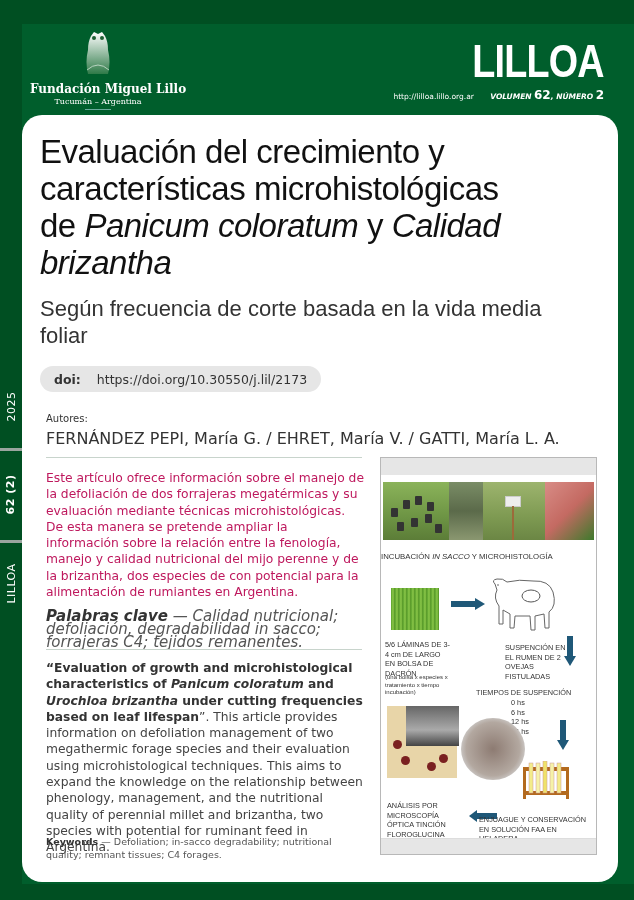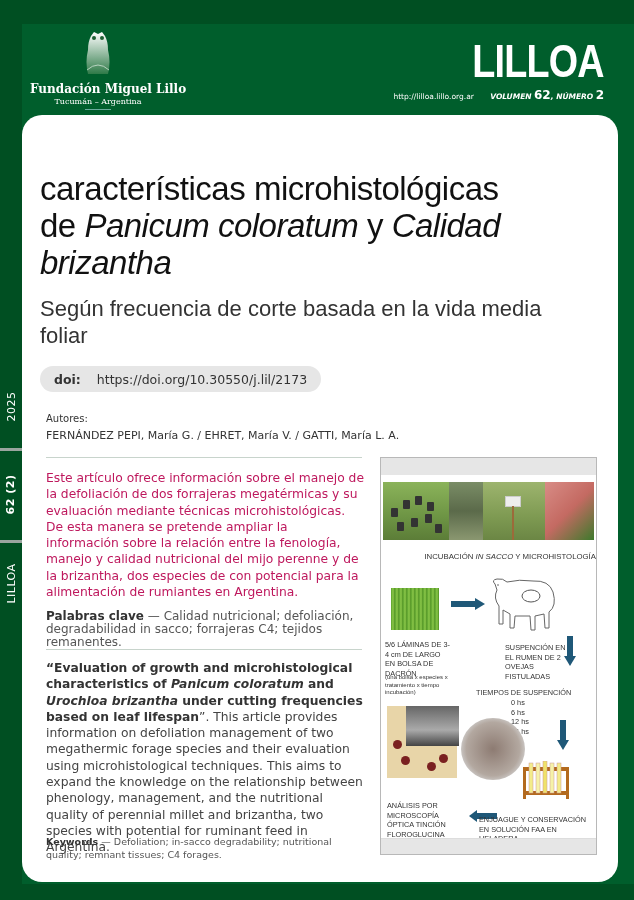--- a/index.html
+++ b/index.html
@@ -29,43 +29,43 @@
   .journal-meta .vol { font-style: italic; font-weight: bold; }
   .journal-meta .num { font-style: normal; font-size: 12px; font-weight: bold; }
 
   .card { position: absolute; left: 22px; top: 115px; width: 596px; height: 767px; background: #fff; border-radius: 20px; }
   .title { position: absolute; left: 18px; top: 18px; width: 560px; font-family: "Liberation Sans", sans-serif; font-size: 33px; line-height: 37px; color: #111; letter-spacing: -0.5px; }
   .title i { font-style: italic; }
   .subtitle { position: absolute; left: 18px; top: 180px; width: 540px; font-family: "Liberation Sans", sans-serif; font-size: 22px; line-height: 27px; color: #333; }
   .doi { position: absolute; left: 18px; top: 251px; height: 26px; padding: 0 14px; background: #e6e6e6; border-radius: 13px; display: flex; align-items: center; font-size: 12.5px; color: #333; }
   .doi b { margin-right: 16px; }
   .authors-label { position: absolute; left: 24px; top: 298px; font-size: 10px; color: #333; }
-  .authors { position: absolute; left: 24px; top: 314px; font-size: 11px; color: #333; white-space: nowrap; }
+  .authors { position: absolute; left: 24px; top: 314px; font-size: 16px; color: #333; white-space: nowrap; }
   .rule { position: absolute; left: 24px; width: 316px; height: 1px; background: #c8d4cc; }
 
   .abstract-es { position: absolute; left: 24px; top: 355px; width: 318px; font-size: 12.3px; line-height: 16.3px; color: #be185d; }
-  .kw-es { position: absolute; left: 24px; top: 495px; width: 318px; font-size: 12px; line-height: 13px; color: #555; }
+  .kw-es { position: absolute; left: 24px; top: 495px; width: 318px; font-size: 15px; line-height: 13px; color: #555; font-style: italic; }
   .kw-es b, .kw-en b { color: #333; }
   .abstract-en { position: absolute; left: 24px; top: 545px; width: 318px; font-size: 12.3px; line-height: 16.3px; color: #444; }
   .abstract-en b { color: #333; }
   .kw-en { position: absolute; left: 24px; top: 720px; width: 318px; font-size: 9.5px; line-height: 13px; color: #555; }
 
   .figure { position: absolute; left: 358px; top: 342px; width: 217px; height: 398px; border: 1px solid #b8b8b8; background: #fff; }
   .fig-top { height: 17px; background: #e6e6e6; }
   .fig-bottom { position: absolute; left: 0; bottom: 0; width: 100%; height: 16px; background: #e6e6e6; border-top: 1px solid #ddd; }
   .fig-photos { display: flex; height: 58px; margin: 7px 2px 0 2px; }
   .ph { height: 100%; }
   .ph1 { width: 66px; background: linear-gradient(180deg,#8bb35a 0%,#6d9444 60%,#5c7d38 100%); position: relative; }
   .ph2 { width: 34px; background: linear-gradient(180deg,#7a8d66,#5b6a4a 50%,#8a9770); }
   .ph3 { width: 62px; background: linear-gradient(180deg,#9db46e,#7e9a52 60%,#6b8644); position: relative; }
   .ph4 { width: 49px; background: linear-gradient(135deg,#d88c86,#c46a62 50%,#3d7a2c); }
   .pot { position: absolute; width: 7px; height: 9px; background: #333; border-radius: 1px; }
   .sign { position: absolute; left: 22px; top: 14px; width: 16px; height: 11px; background: #eee; border: 1px solid #ccc; }
   .stake { position: absolute; left: 29px; top: 24px; width: 2px; height: 34px; background: #9c6a3a; }
-  .fig-heading { text-align: right; font-family: "Liberation Sans", sans-serif; font-size: 7.8px; color: #333; margin-top: 12px; }
+  .fig-heading { text-align: left; font-family: "Liberation Sans", sans-serif; font-size: 7.8px; color: #333; margin-top: 12px; }
   .fig-text { position: absolute; font-family: "Liberation Sans", sans-serif; font-size: 7.3px; color: #333; text-align: left; line-height: 9.5px; }
   .fig-small { font-size: 6px; line-height: 7.5px; }
   .grass { position: absolute; left: 10px; top: 130px; width: 48px; height: 42px; background: repeating-linear-gradient(90deg,#5aa02c 0px,#8cc84a 2px,#4d8f22 4px); }
   .arrow { position: absolute; }
   .sheep { position: absolute; left: 108px; top: 118px; width: 68px; height: 58px; }
   .bag { position: absolute; left: 80px; top: 260px; width: 64px; height: 62px; border-radius: 50%; background: radial-gradient(circle,#8d7b72,#b3a8a0 60%,#d8d8d8 80%); }
   .micro { position: absolute; left: 6px; top: 248px; width: 70px; height: 72px; background: #e8d5a8; }
   .micro-scope { position: absolute; left: 25px; top: 248px; width: 53px; height: 40px; background: linear-gradient(180deg,#666,#aaa 60%,#444); }
   .micro-dot { position: absolute; width: 9px; height: 9px; border-radius: 50%; background: #7a2020; }
   .rack { position: absolute; left: 140px; top: 303px; width: 50px; height: 40px; }
@@ -116,21 +116,21 @@
     <span class="url">http://lilloa.lillo.org.ar</span>
     <span class="vol">VOLUMEN</span>
     <span class="num">62</span><span class="vol">, </span>
     <span class="vol">NÚMERO</span>
     <span class="num">2</span>
   </div>
 </div>
 
 <div class="card">
   <div class="title">
-    <br>
+    <span>Evaluación del crecimiento y</span><br>
     <span>características microhistológicas</span><br>
     <span>de </span><i>Panicum coloratum</i><span> y </span><i>Calidad</i><br>
     <i>brizantha</i>
   </div>
   <div class="subtitle">Según frecuencia de corte basada en la vida media foliar</div>
 
   <div class="doi">
     <b>doi:</b>
     <span>https://doi.org/10.30550/j.lil/2173</span>
   </div>

